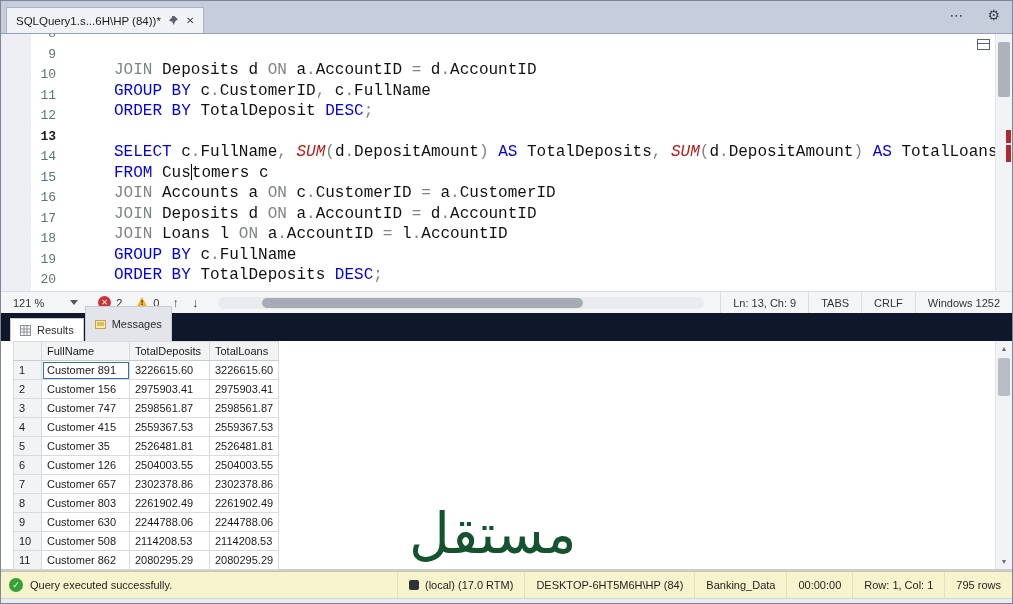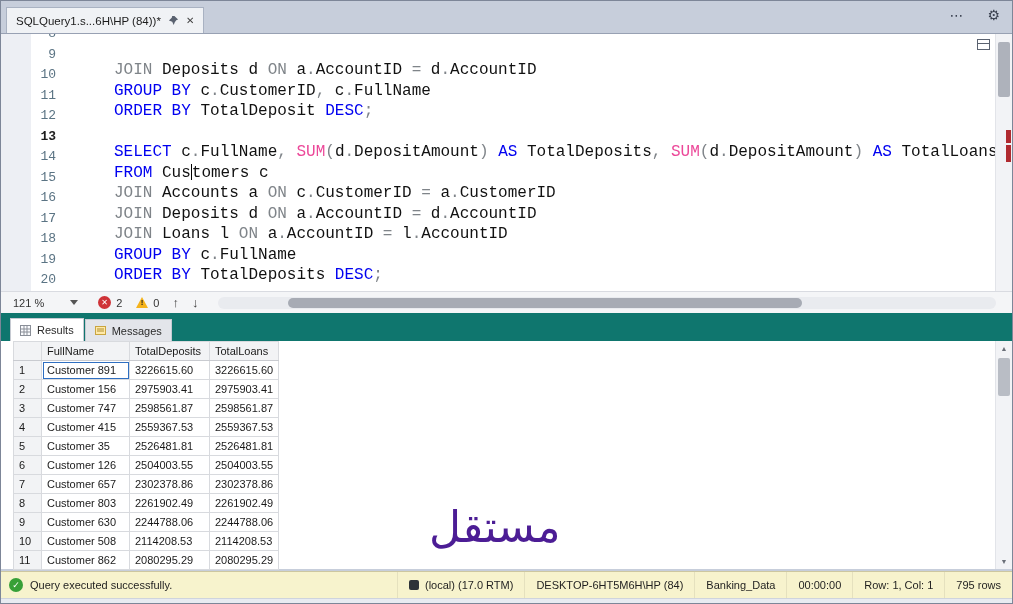--- a/index.html
+++ b/index.html
@@ -29,21 +29,21 @@
           font-size:13px;color:#5b7484;overflow:hidden;}
   .gutter-inner,.code-inner{margin-top:-10px;}
   .ln{height:20.5px;line-height:20.5px;}
   .ln.cur{color:#1d1d1d;font-weight:bold;}
   .code{flex:1;padding-left:49px;overflow:hidden;
         font-family:"Liberation Mono","DejaVu Sans Mono",monospace;
         font-size:16px;white-space:pre;}
   .cl{height:20.5px;line-height:20.5px;}
   .tk-k{color:#0000f0;text-align:center;}
   .tk-g{color:#7f8489;}
-  .tk-f{color:#ec4899;}
+  .tk-f{color:#b91c1c;font-style:italic;}
   .tk-i{color:#111;}
   .caret{display:inline-block;width:0;border-left:1px solid #000;height:16px;vertical-align:-3px;}
   .split-icon{position:absolute;right:22px;top:5px;width:13px;height:11px;
               border:1px solid #5a6270;background:#fff;}
   .split-icon::after{content:"";position:absolute;left:0;right:0;top:3px;border-top:1px solid #5a6270;}
   .v-scroll{position:absolute;right:0;top:0;width:17px;height:258px;background:#f2f3f6;
             border-left:1px solid #e2e4e9;}
   .v-thumb{position:absolute;left:2px;top:8px;width:12px;height:55px;background:#aeb2bb;border-radius:2px;}
   .err-mark{position:absolute;right:1px;width:5px;background:#b02a30;}
   .m1{top:96px;height:13px;}
@@ -63,22 +63,22 @@
             border-bottom:11px solid #f5b31c;position:relative;}
   .warn-tri::after{content:"!";position:absolute;left:-1.5px;top:1px;font-size:8px;font-weight:bold;color:#222;}
   .nav-arrow{margin-left:13px;color:#3c3c3c;font-size:13px;}
   .h-scroll{flex:1;height:12px;margin:0 16px 0 20px;background:#e9ebef;border-radius:6px;position:relative;}
   .h-thumb{position:absolute;left:9%;width:66%;top:1px;bottom:1px;background:#a7abb4;border-radius:5px;}
   .ed-info{display:flex;align-items:center;height:100%;}
   .ed-info>div{padding:0 12px;border-left:1px solid #dcdee3;display:flex;align-items:center;height:100%;}
 
   
   .res-area{position:absolute;top:312px;left:0;right:0;bottom:34px;background:#fff;}
-  .res-tabs{height:28px;background:#0f766e;display:flex;align-items:flex-end;padding-left:9px;text-align:right;}
-  .res-tab{height:22px;display:flex;align-items:center;gap:6px;padding:0 9px;background:#e3e5ea;
+  .res-tabs{height:28px;background:#0f172a;display:flex;align-items:flex-end;padding-left:9px;text-align:right;}
+  .res-tab{height:35px;display:flex;align-items:center;gap:6px;padding:0 9px;background:#e3e5ea;
            border:1px solid #c6cad2;border-bottom:none;font-size:11px;color:#2b2b2b;margin-right:1px;}
   .res-tab.active{background:#fff;height:23px;}
   .grid-table{border-collapse:collapse;margin-left:12px;font-size:11px;color:#1a1a1a;table-layout:fixed;}
   .grid-table th,.grid-table td{border:1px solid #d8dade;height:19px;padding:0 5px;
            font-weight:normal;text-align:left;overflow:hidden;white-space:nowrap;}
   .grid-table thead th{background:#f2f3f5;border-bottom-color:#c9cbd0;}
   .grid-table .rownum{background:#f2f3f5;}
   .grid-table td.selected{outline:1px solid #2f6fc1;outline-offset:-2px;}
   .res-vscroll{position:absolute;right:0;top:28px;bottom:0;width:17px;background:#f2f3f6;
                border-left:1px solid #e2e4e9;}
@@ -93,21 +93,21 @@
              font-size:11px;color:#1f1f1f;z-index:6;}
   .sb-check{width:14px;height:14px;border-radius:50%;background:#37a037;color:#fff;font-size:9px;
             line-height:14px;text-align:center;margin:0 7px 0 8px;flex:none;}
   .sb-right{margin-left:auto;display:flex;align-items:center;height:100%;}
   .sb-right .seg{display:flex;align-items:center;gap:6px;padding:0 11px;height:100%;
                  border-left:1px solid rgba(0,0,0,0.07);}
   .server-icon{width:10px;height:10px;background:#2e3338;border-radius:2px;}
   .bottom-edge{position:absolute;left:0;right:0;top:597px;height:7px;background:#e8ebf1;
                border-top:1px solid #cfd4dd;}
 
-  .watermark{position:absolute;left:428px;top:500px;font-size:44px;color:#4c1d95;
+  .watermark{position:absolute;left:408px;top:500px;font-size:56px;color:#14532d;
              z-index:4;pointer-events:none;font-family:"DejaVu Sans",sans-serif;}
 </style>
 </head>
 <body>
 
 <div class="window">
 
   <div class="tabstrip">
     <div class="doc-tab">
       <span>SQLQuery1.s...6H\HP (84))*</span>
@@ -165,20 +165,26 @@
     </div>
     <div class="warn-badge">
       <span class="warn-tri"></span>
       <span>0</span>
     </div>
     <span class="nav-arrow">↑</span>
     <span class="nav-arrow">↓</span>
     <div class="h-scroll">
       <div class="h-thumb"></div>
     </div>
+    <div class="ed-info">
+      <div>Ln: 13, Ch: 9</div>
+      <div>TABS</div>
+      <div>CRLF</div>
+      <div>Windows 1252</div>
+    </div>
   </div>
 
   <div class="res-area">
     <div class="res-tabs">
       <div class="res-tab active">
         <svg width="11" height="11" viewBox="0 0 11 11">
             <rect x="0.5" y="0.5" width="10" height="10" fill="#fbfcfe" stroke="#8a8f98"></rect>
             <path d="M0.5 4H10.5M0.5 7H10.5M4 0.5V10.5M7 0.5V10.5" stroke="#8a8f98" fill="none"></path>
           </svg>
         <span>Results</span>

